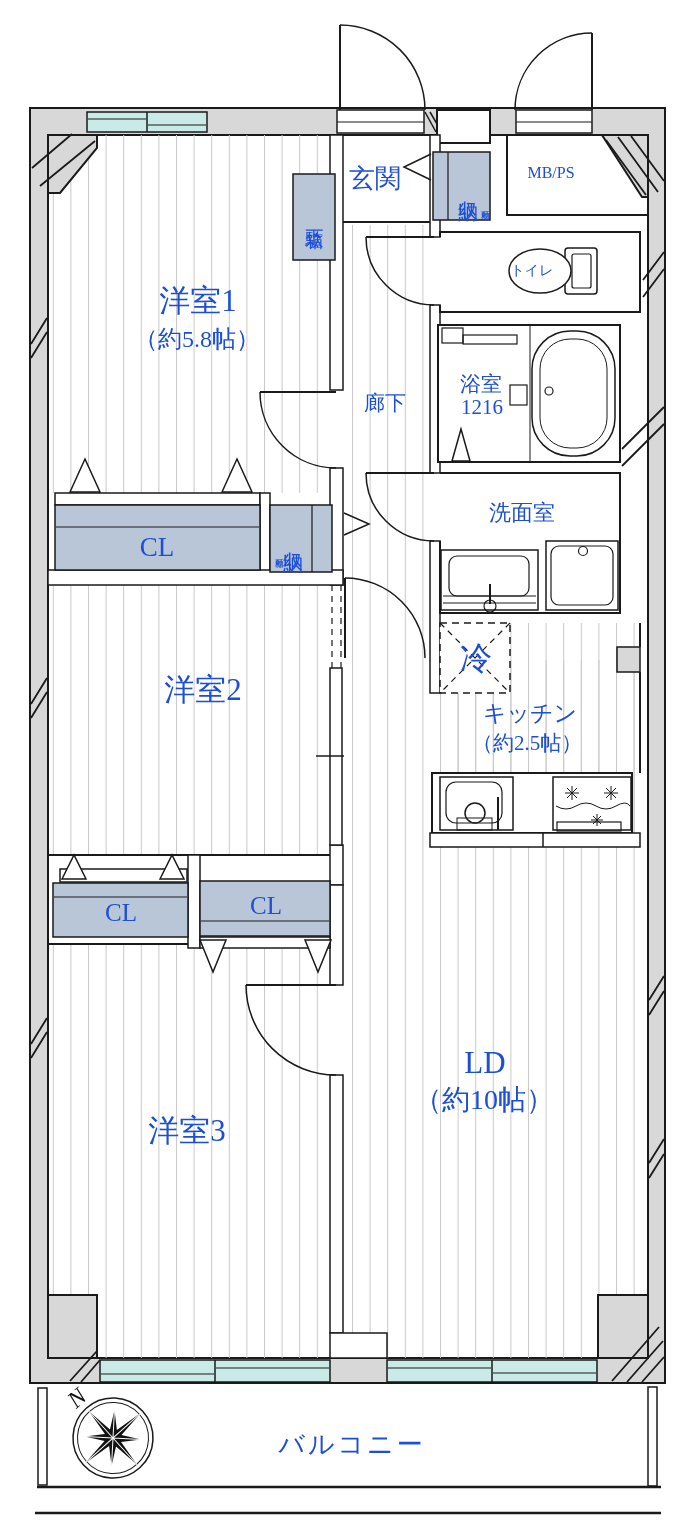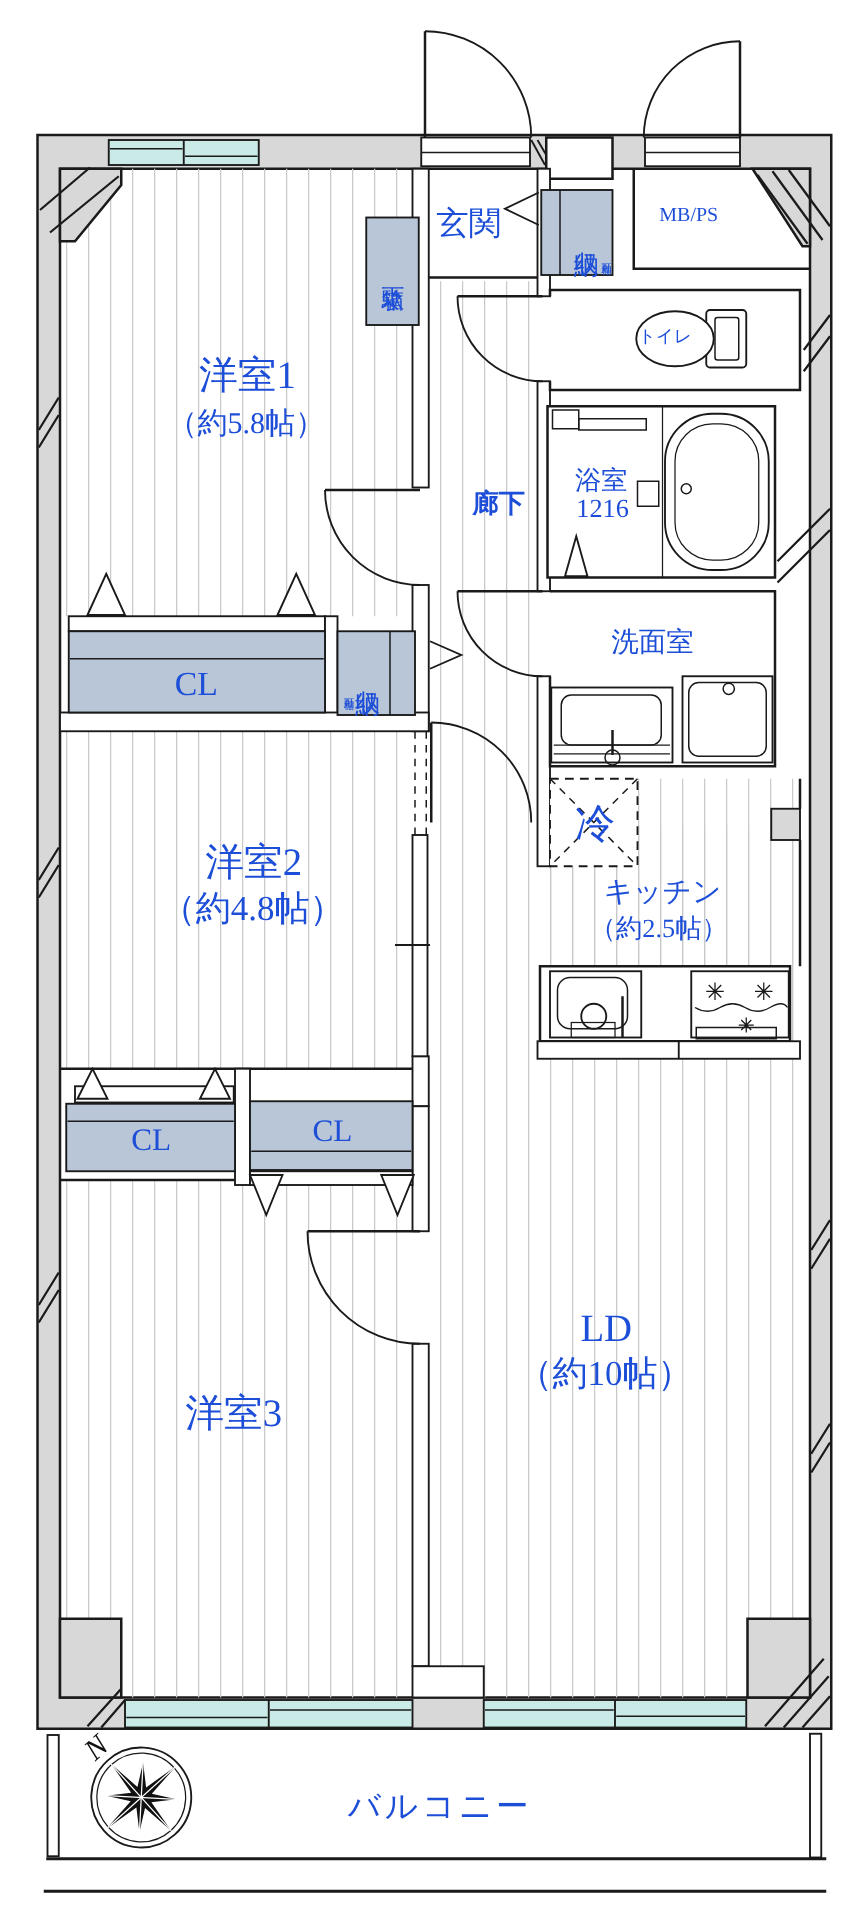--- a/index.html
+++ b/index.html
@@ -273,31 +273,30 @@
     <polygon points="0,-36 3.4,-8.3 19.8,-19.8 8.3,-3.4 38,0 8.3,3.4 19.8,19.8 3.4,8.3 0,36 -3.4,8.3 -19.8,19.8 -8.3,3.4 -38,0 -8.3,-3.4 -19.8,-19.8 -3.4,-8.3" fill="#111"></polygon>
     <path d="M0,-36 L0,36 M-38,0 L38,0 M-19.8,-19.8 L19.8,19.8 M-19.8,19.8 L19.8,-19.8" stroke="#fff" stroke-width="1"></path>
     <text x="0" y="-46" text-anchor="middle" font-size="24" font-style="italic" fill="#111" font-family="Liberation Serif, DejaVu Serif, serif">N</text>
   </g>
 </svg>
 
 <div class="lbl" style="left:198px;top:301px;font-size:31px;">洋室1</div>
 <div class="lbl" style="left:197px;top:340px;font-size:24px;">（約5.8帖）</div>
 
 <div class="lbl" style="left:203px;top:690px;font-size:31px;">洋室2</div>
-<div class="lbl" style="left:202px;top:728px;font-size:28px;">（約4.8帖）</div>
 
 <div class="lbl" style="left:187px;top:1131px;font-size:31px;">洋室3</div>
 
 <div class="lbl" style="left:485px;top:1063px;font-size:31px;">LD</div>
 <div class="lbl" style="left:484px;top:1100px;font-size:28px;">（約10帖）</div>
 
 <div class="lbl" style="left:530px;top:714px;font-size:23px;">キッチン</div>
 <div class="lbl" style="left:527px;top:743px;font-size:21px;">（約2.5帖）</div>
 
-<div class="lbl" style="left:399px;top:403px;font-size:21px;font-weight:bold;">廊下</div>
+<div class="lbl" style="left:385px;top:403px;font-size:21px;">廊下</div>
 <div class="lbl" style="left:375px;top:179px;font-size:26px;">玄関</div>
 <div class="lbl" style="left:495px;top:271px;font-size:14px;margin-left:37px;">トイレ</div>
 <div class="lbl" style="left:481px;top:384px;font-size:21px;">浴室</div>
 <div class="lbl" style="left:482px;top:407px;font-size:21px;">1216</div>
 <div class="lbl" style="left:522px;top:513px;font-size:22px;">洗面室</div>
 <div class="lbl" style="left:551px;top:173px;font-size:16px;">MB/PS</div>
 
 <div class="lbl" style="left:157px;top:547px;font-size:27px;">CL</div>
 <div class="lbl" style="left:121px;top:913px;font-size:25px;">CL</div>
 <div class="lbl" style="left:266px;top:906px;font-size:25px;">CL</div>

